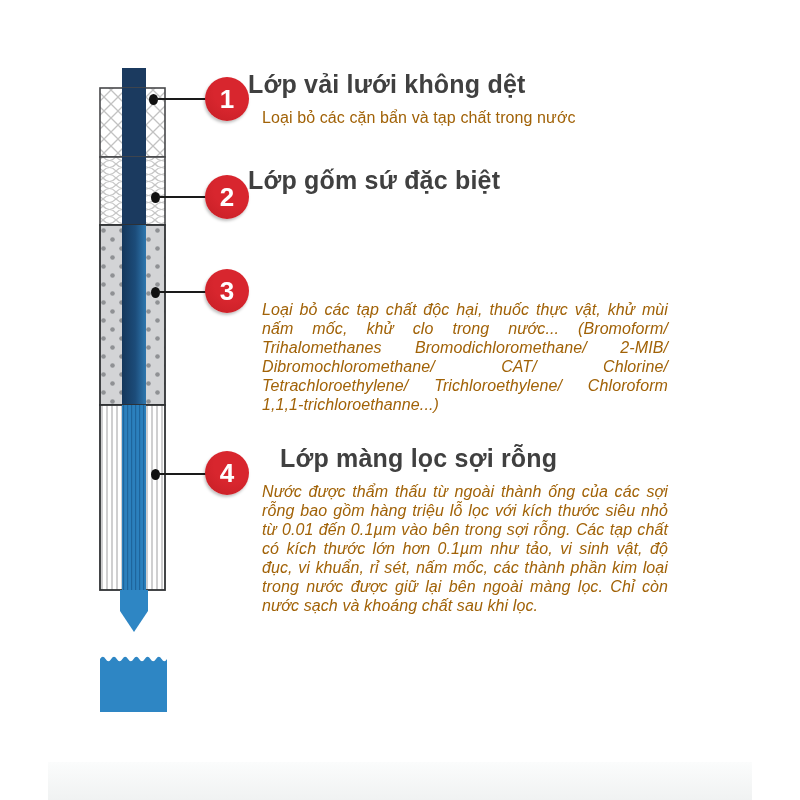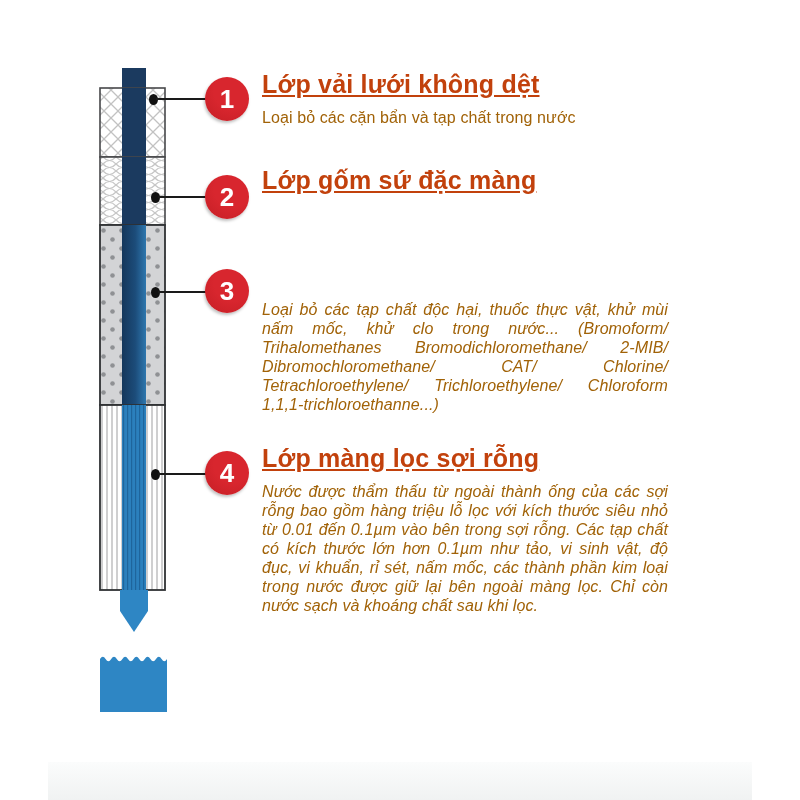--- a/index.html
+++ b/index.html
@@ -11,22 +11,22 @@
   .callout-line{position:absolute;height:2px;background:#1a1a1a;}
   .callout-dot{position:absolute;width:9px;height:11px;border-radius:50%;background:#111;}
   .step-circle{
     position:absolute;width:44px;height:44px;border-radius:50%;
     background:radial-gradient(circle at 62% 32%, #d8262e 45%, #c41e25 100%);
     color:#ffffff;display:flex;align-items:center;justify-content:center;
     font-size:26px;font-weight:bold;
     box-shadow:-1px 2px 3px rgba(0,0,0,0.25);
   }
   .step-title{
-    position:absolute;left:262px;color:#c2410c;font-size:25px;font-weight:bold;
-    letter-spacing:0.2px;white-space:nowrap;text-decoration:underline;
+    position:absolute;left:248px;color:#404040;font-size:25px;font-weight:bold;
+    letter-spacing:0.2px;white-space:nowrap;
   }
   .step-desc{
     position:absolute;left:262px;color:#a16207;font-size:16px;line-height:19px;
     letter-spacing:0.1px;
   }
   .desc-block{width:406px;text-align:justify;font-style:italic;}
   .footer-bar{
     position:absolute;left:48px;top:762px;width:704px;height:38px;
     background:linear-gradient(#fbfcfc,#f0f2f2);
   }
@@ -108,28 +108,28 @@
 
   <div class="step-circle" style="left:205px;top:77px;">
     <span>1</span>
   </div>
   <div class="step-title" style="top:70px;">Lớp vải lưới không dệt</div>
   <div class="step-desc" style="top:108px;white-space:nowrap;">Loại bỏ các cặn bẩn và tạp chất trong nước</div>
 
   <div class="step-circle" style="left:205px;top:175px;">
     <span>2</span>
   </div>
-  <div class="step-title" style="top:166px;">Lớp gốm sứ đặc màng</div>
+  <div class="step-title" style="top:166px;">Lớp gốm sứ đặc biệt</div>
 
   <div class="step-circle" style="left:205px;top:269px;">
     <span>3</span>
   </div>
   <div class="step-desc desc-block" style="top:300px;">Loại bỏ các tạp chất độc hại, thuốc thực vật, khử mùi nấm mốc, khử clo trong nước... (Bromoform/ Trihalomethanes Bromodichloromethane/ 2-MIB/ Dibromochloromethane/ CAT/ Chlorine/ Tetrachloroethylene/ Trichloroethylene/ Chloroform 1,1,1-trichloroethanne...)</div>
 
   <div class="step-circle" style="left:205px;top:451px;">
     <span>4</span>
   </div>
-  <div class="step-title" style="top:444px;">Lớp màng lọc sợi rỗng</div>
+  <div class="step-title" style="top:444px;margin-left:32px;">Lớp màng lọc sợi rỗng</div>
   <div class="step-desc desc-block" style="top:482px;">Nước được thẩm thấu từ ngoài thành ống của các sợi rỗng bao gồm hàng triệu lỗ lọc với kích thước siêu nhỏ từ 0.01 đến 0.1µm vào bên trong sợi rỗng. Các tạp chất có kích thước lớn hơn 0.1µm như tảo, vi sinh vật, độ đục, vi khuẩn, rỉ sét, nấm mốc, các thành phần kim loại trong nước được giữ lại bên ngoài màng lọc. Chỉ còn nước sạch và khoáng chất sau khi lọc.</div>
 
   <div class="footer-bar"></div>
 
 </div>
 
 </body></html>

